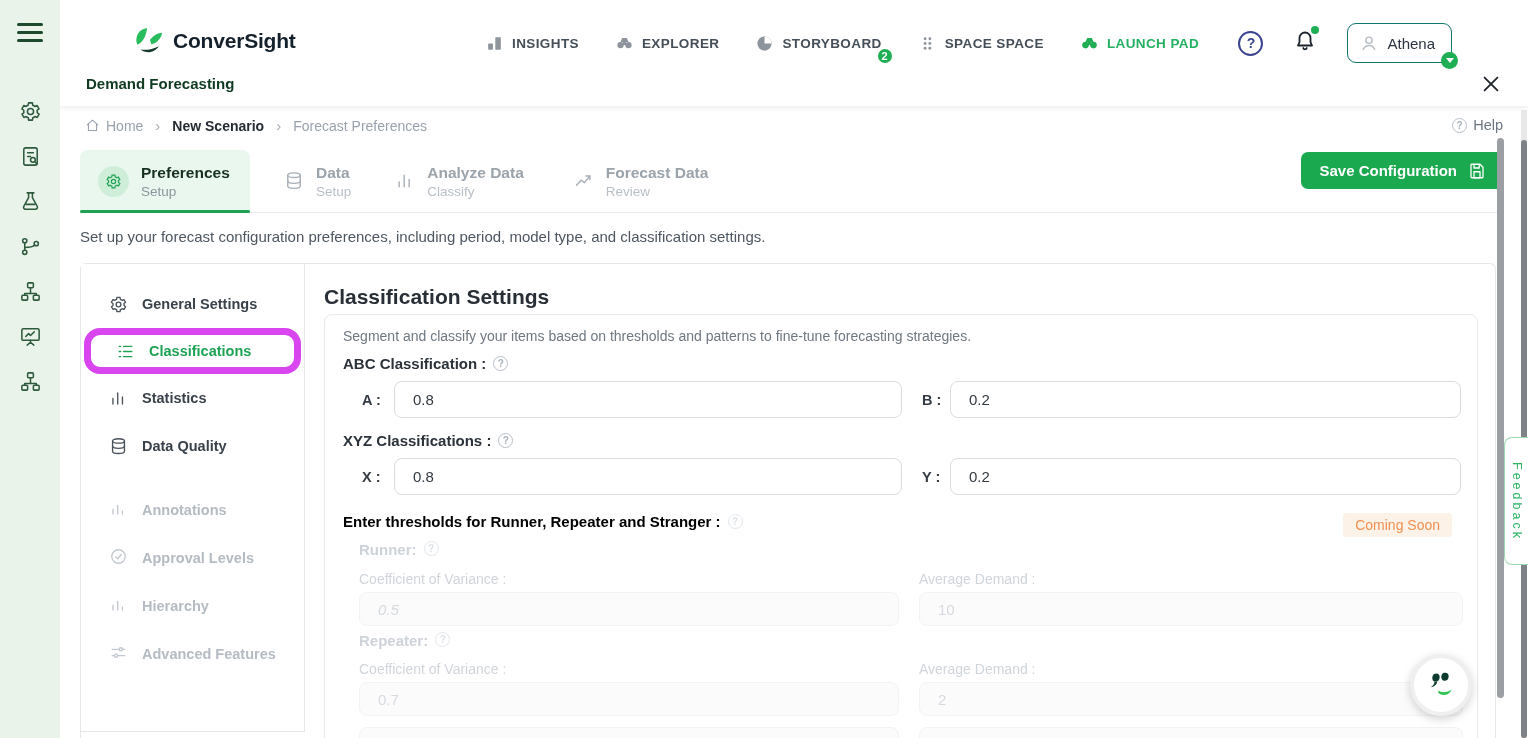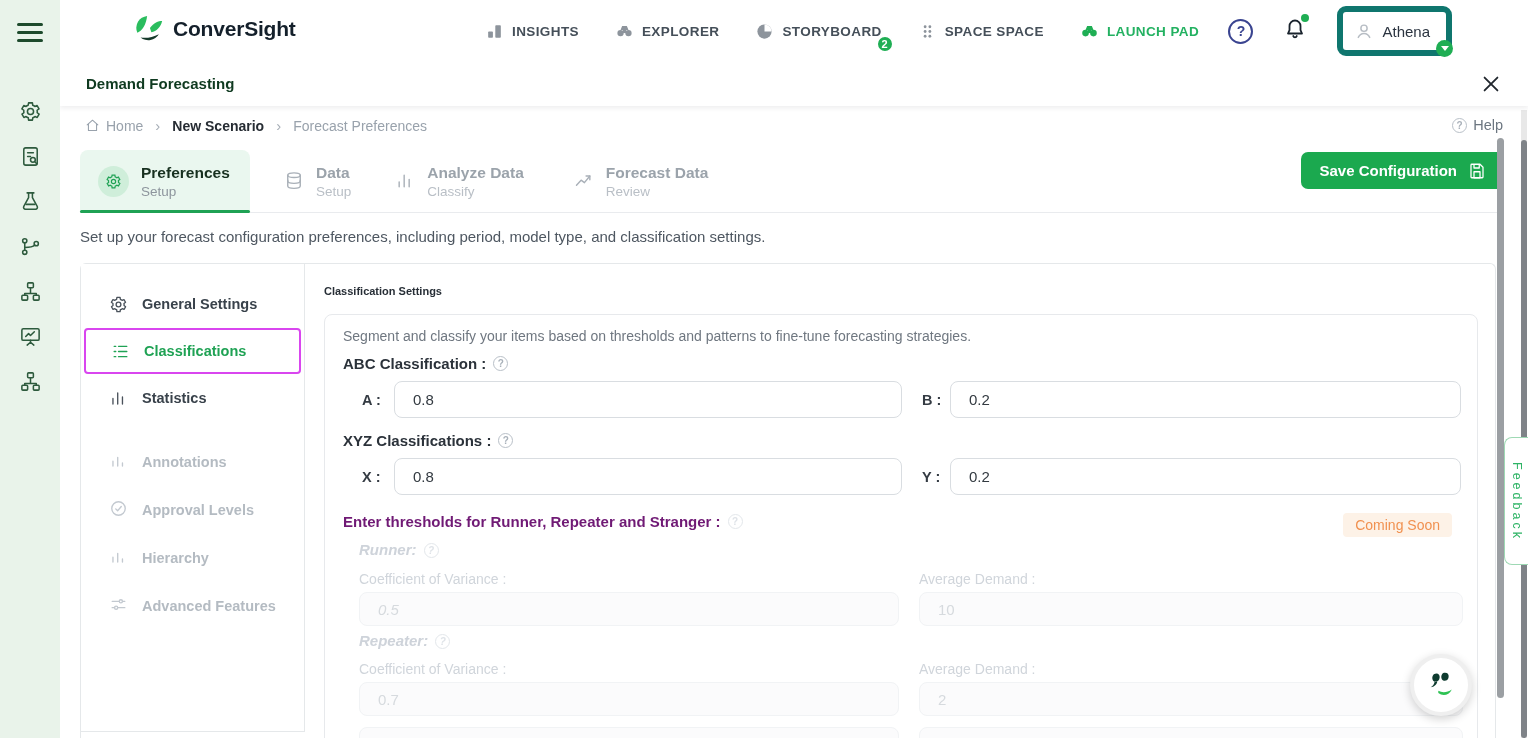--- a/index.html
+++ b/index.html
@@ -8,38 +8,38 @@
   .canvas { position:relative; width:1528px; height:738px; background:#fff; overflow:hidden; }
 
   
   .rail { position:absolute; left:0; top:0; width:60px; height:738px; background:#e9f3ea; z-index:20; }
   .hamburger { position:absolute; left:17px; top:23px; width:26px; height:22px; cursor:pointer; }
   .hamburger span { display:block; width:26px; height:3px; background:#1d4a2c; border-radius:2px; margin-bottom:5px; }
   .rail-icons { position:absolute; left:0; top:100px; width:60px; display:flex; flex-direction:column; align-items:center; gap:22px; }
   .rail-icons svg { width:23px; height:23px; stroke:#2d5a3d; fill:none; stroke-width:1.6; stroke-linecap:round; stroke-linejoin:round; cursor:pointer; }
 
   
-  .topbar { position:absolute; left:60px; top:0; width:1468px; height:62px; background:#fff; z-index:10; }
+  .topbar { position:absolute; left:60px; top:12px; width:1468px; height:62px; background:#fff; z-index:10; }
   .logo { position:absolute; left:74px; top:14px; display:flex; align-items:center; gap:9px; }
   .logo-word { font-size:21px; font-weight:700; color:#14202b; letter-spacing:-0.2px; }
   .main-nav { position:absolute; left:425px; top:0; height:62px; display:flex; align-items:center; gap:36px; }
   .nav-item { position:relative; display:flex; align-items:center; gap:8px; font-size:13.5px; font-weight:600;
     letter-spacing:0.4px; color:#454f59; cursor:pointer; white-space:nowrap; }
   .nav-item svg { width:19px; height:19px; fill:#8d949c; }
   .nav-item.green { color:#23b161; }
   .nav-item.green svg { fill:#1fae54; }
   .nav-badge { position:absolute; right:-12px; bottom:-12px; width:18px; height:18px; border-radius:50%;
     background:#1fae54; color:#fff; font-size:11px; font-weight:700; display:flex; align-items:center; justify-content:center; border:2px solid #fff; }
   .top-actions { position:absolute; right:76px; top:0; height:62px; display:flex; align-items:center; gap:30px; }
   .help-circle { width:25px; height:25px; border-radius:50%; border:2.2px solid #3a4490; color:#3a4490;
     font-size:14px; font-weight:700; display:flex; align-items:center; justify-content:center; cursor:pointer; }
   .bell-wrap { position:relative; cursor:pointer; }
   .bell-wrap svg { width:24px; height:24px; stroke:#19222c; fill:none; stroke-width:1.8; stroke-linecap:round; stroke-linejoin:round; }
   .bell-dot { position:absolute; right:-2px; top:-3px; width:8px; height:8px; border-radius:50%; background:#1fae54; }
-  .user-chip { position:relative; display:flex; align-items:center; gap:7px; border:6px solid #0f766e;
+  .user-chip { position:relative; display:flex; align-items:center; gap:7px; border:1px solid #0f766e;
     border-radius:9px; padding:8px 16px 8px 10px; background:#fff; cursor:pointer; }
   .user-chip svg { width:22px; height:22px; stroke:#b7bdc4; fill:none; stroke-width:1.6; }
   .user-name { font-size:15px; color:#2b3440; }
   .chip-caret { position:absolute; right:-7px; bottom:-7px; width:17px; height:17px; border-radius:50%; background:#1fae54;
     display:flex; align-items:center; justify-content:center; }
   .chip-caret i { width:0; height:0; border-left:4px solid transparent; border-right:4px solid transparent; border-top:5px solid #fff; }
 
   
   .modal-bar { position:absolute; left:60px; top:62px; width:1468px; height:44px; background:#fff;
     box-shadow:0 2px 5px rgba(20,30,40,0.08); z-index:6; }
@@ -77,42 +77,42 @@
   .page-desc { position:absolute; left:80px; top:228px; font-size:15px; color:#4e5761; }
 
   
   .main-card { position:absolute; left:80px; top:263px; width:1416px; height:520px; background:#fff;
     border:1px solid #e5e8ea; border-bottom:none; border-radius:6px 6px 0 0; }
   .settings-side { position:absolute; left:0; top:0; width:224px; height:468px; border-right:1px solid #e5e8ea;
     border-bottom:1px solid #e5e8ea; padding-top:16px; background:#fff; }
   .sn-item { height:48px; display:flex; align-items:center; gap:14px; padding-left:28px; font-size:14.5px;
     font-weight:600; color:#39424b; cursor:pointer; }
   .sn-item svg { width:19px; height:19px; stroke:#4a525b; fill:none; stroke-width:1.7; stroke-linecap:round; stroke-linejoin:round; flex:none; }
-  .sn-item.active { border:2px solid #d946ef; border-radius:4px; margin:0 3px; height:46px; padding-left:25px; color:#1fa254; }
+  .sn-item.active { border:7px solid #d946ef; border-radius:16px; margin:0 3px; height:46px; padding-left:25px; color:#1fa254; }
   .sn-item.active svg { stroke:#1fa254; }
   .sn-item.disabled { color:#b4bbc2; cursor:default;align-items:flex-end; }
   .sn-item.disabled svg { stroke:#c3c9d0; }
 
-  .content-head { position:absolute; left:243px; top:21px; font-size:11px; font-weight:700; color:#272e36; }
+  .content-head { position:absolute; left:243px; top:21px; font-size:21px; font-weight:700; color:#272e36; }
   .inner-card { position:absolute; left:243px; top:50px; width:1154px; height:470px; border:1px solid #e7e9ec; border-radius:8px; background:#fff; }
   .inner-desc { position:absolute; left:18px; top:13px; font-size:14px; color:#6f7780; }
   .sec-label { position:absolute; left:18px; display:flex; align-items:center; gap:7px; font-size:15px; font-weight:700; color:#2b323a; }
   .qmark { width:15px; height:15px; border:1.3px solid #b9c0c8; color:#a9b1ba; border-radius:50%;
     display:inline-flex; align-items:center; justify-content:center; font-size:10px; font-weight:700; cursor:pointer; }
   .qmark::after { content:"?"; }
   .frow { position:absolute; left:18px; right:16px; display:flex; align-items:center; }
   .flabel { font-size:14.5px; font-weight:700; color:#343b43; white-space:nowrap; }
   .fl-a { width:51px; padding-left:19px; } .fl-b { width:48px; padding-left:20px; text-align:left; }
   .tinput { height:37px; border:1px solid #d9dde1; border-radius:8px; font-size:15px; color:#333a41;
     padding:0 18px; font-family:inherit; outline:none; background:#fff; }
   .tinput.first { width:508px; } .tinput.second { flex:1; }
 
   
-  .dz-label { color:#701a75; }
-  .dz-sub { position:absolute; font-size:15px; font-weight:600; color:#ced3da; display:flex; gap:7px; align-items:flex-end;font-style:italic; }
+  .dz-label { color:#000000; }
+  .dz-sub { position:absolute; font-size:15px; font-weight:600; color:#ced3da; display:flex; gap:7px; align-items:flex-start; }
   .dz-sub .qmark { border-color:#e3e7eb; color:#dfe3e8; }
   .dz-field-label { position:absolute; font-size:14px; color:#d0d5db; }
   .dinput { position:absolute; height:34px; background:#fbfbfc; border:1px solid #f1f3f5; border-radius:8px;
     font-size:15px; color:#d6dade; padding:0 18px; font-family:inherit; outline:none; }
   .coming-soon { position:absolute; right:25px; top:198px; background:#fdf2e7; color:#f19150;
     font-size:14px; padding:4px 12px; border-radius:4px; }
 
   
   .scroll-track-outer { position:absolute; left:1521px; top:110px; width:6px; height:628px; background:#e8e8e8; }
   .scroll-thumb-outer { position:absolute; left:1521px; top:140px; width:6px; height:598px; background:#7f8388; border-radius:3px; }
@@ -356,20 +356,28 @@
             <path d="M9.5 5.5H20M9.5 12H20M9.5 18.5H20"></path>
           </svg>
         <span>Classifications</span>
       </div>
       <div class="sn-item">
         <svg viewBox="0 0 24 24">
             <path d="M5 19v-7M11 19V5M17 19v-9"></path>
           </svg>
         <span>Statistics</span>
       </div>
+      <div class="sn-item">
+        <svg viewBox="0 0 24 24">
+            <ellipse cx="12" cy="5" rx="7.5" ry="2.8"></ellipse>
+            <path d="M4.5 5v6.5c0 1.5 3.4 2.8 7.5 2.8s7.5-1.3 7.5-2.8V5"></path>
+            <path d="M4.5 11.5V18c0 1.5 3.4 2.8 7.5 2.8s7.5-1.3 7.5-2.8v-6.5"></path>
+          </svg>
+        <span>Data Quality</span>
+      </div>
       <div class="sn-item disabled">
         <svg viewBox="0 0 24 24">
             <path d="M5 19v-6M11 19V8M17 19v-4"></path>
           </svg>
         <span>Annotations</span>
       </div>
       <div class="sn-item disabled">
         <svg viewBox="0 0 24 24">
             <circle cx="12" cy="12" r="8.5"></circle>
             <path d="M8.5 12.5l2.4 2.4 4.6-5.4"></path>

